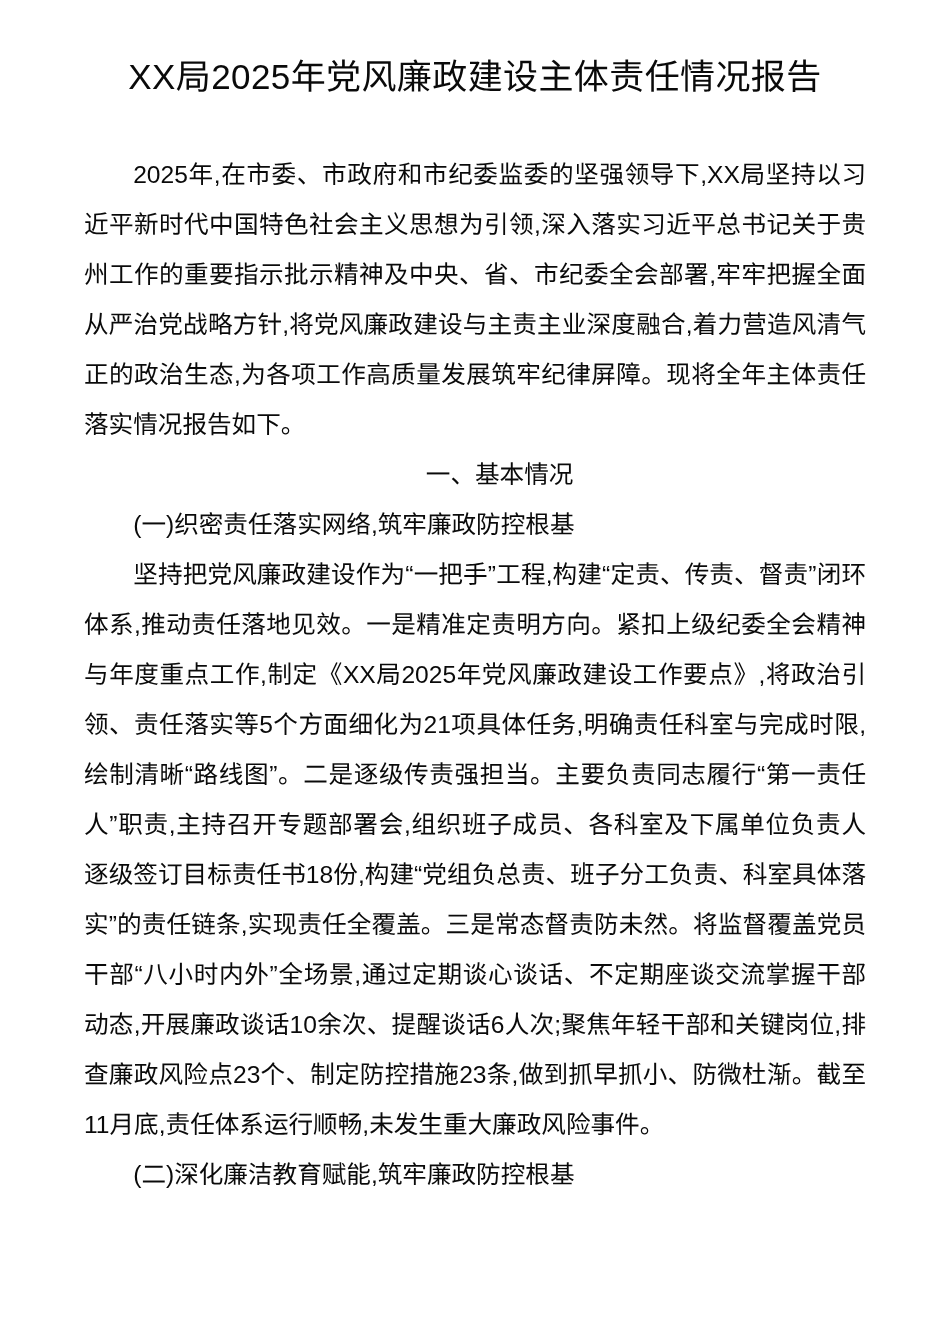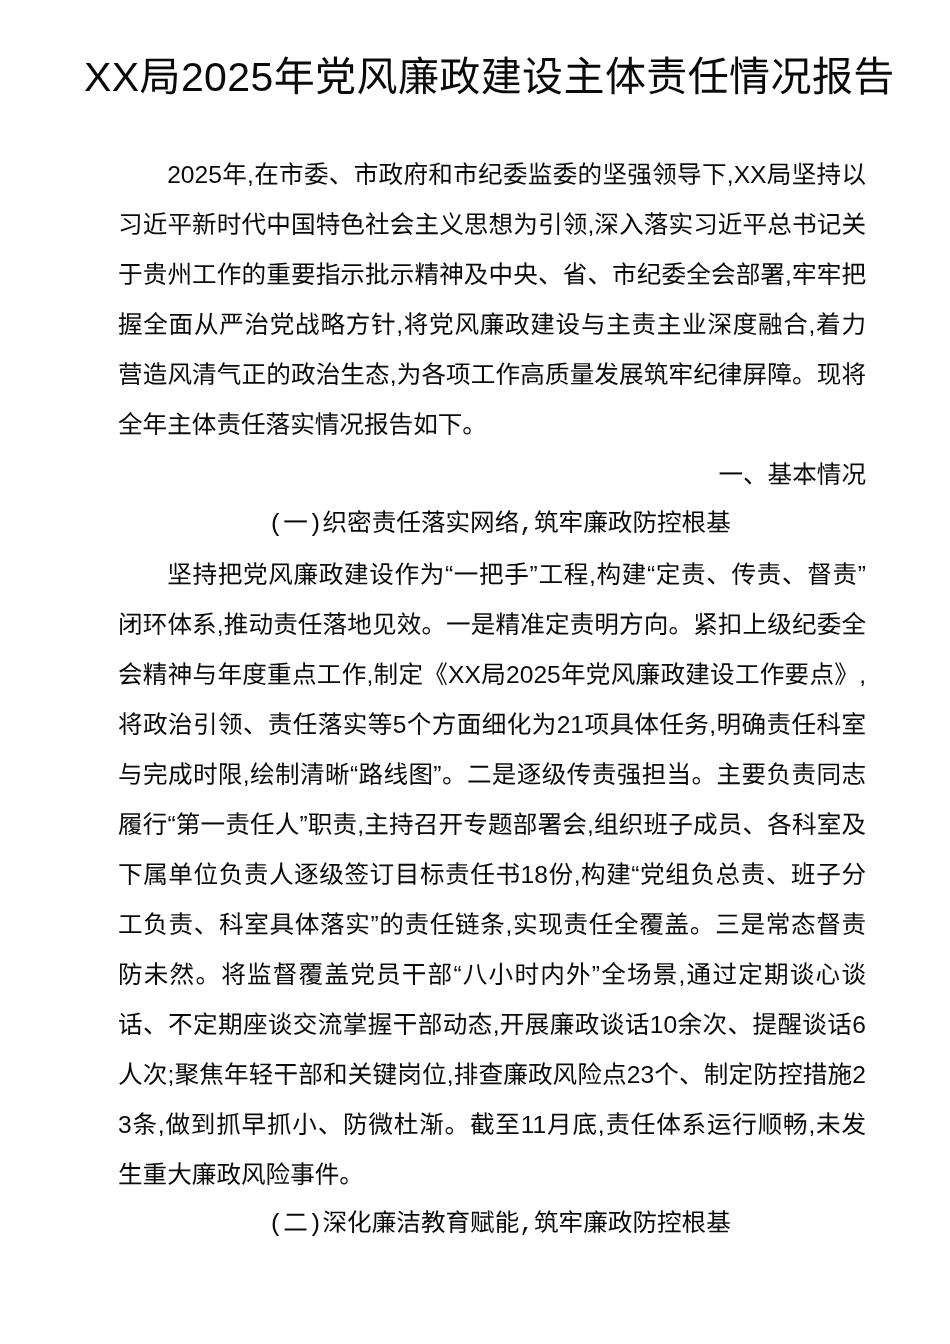--- a/index.html
+++ b/index.html
@@ -23,21 +23,21 @@
   }
 
   .doc-body {
     position: absolute;
     left: 84px;
     top: 52px;
     width: 782px;
   }
 
   .doc-title {
-    font-size: 41px;
+    font-size: 35px;
     line-height: 50px;
     font-weight: 400;
     text-align: center;
     letter-spacing: 0.4px;
     white-space: nowrap;
     margin: 0 0 0 0;
     padding: 0;
     color: #0a0a0a;
   }
 
@@ -53,32 +53,30 @@
     text-justify: inter-ideograph;
     margin: 0;
     padding: 0;
     color: #0a0a0a;
     letter-spacing: 0px;
     word-break: break-all;
   }
 
   .para.indent {
     text-indent: 2em;
-    margin-left: 34px;
   }
 
   .para.heading {
     text-indent: 2em;
-    text-align: right;
+    text-align: center;
   }
 
   .para.sub-heading {
     text-indent: 2em;
-    text-align: center;
-    font-family: Liberation Mono, monospace;
+    text-align: left;
   }
 
   b, .bold {
     font-weight: 400;
   }
 </style>
 </head>
 <body>
 
 <div class="page">

